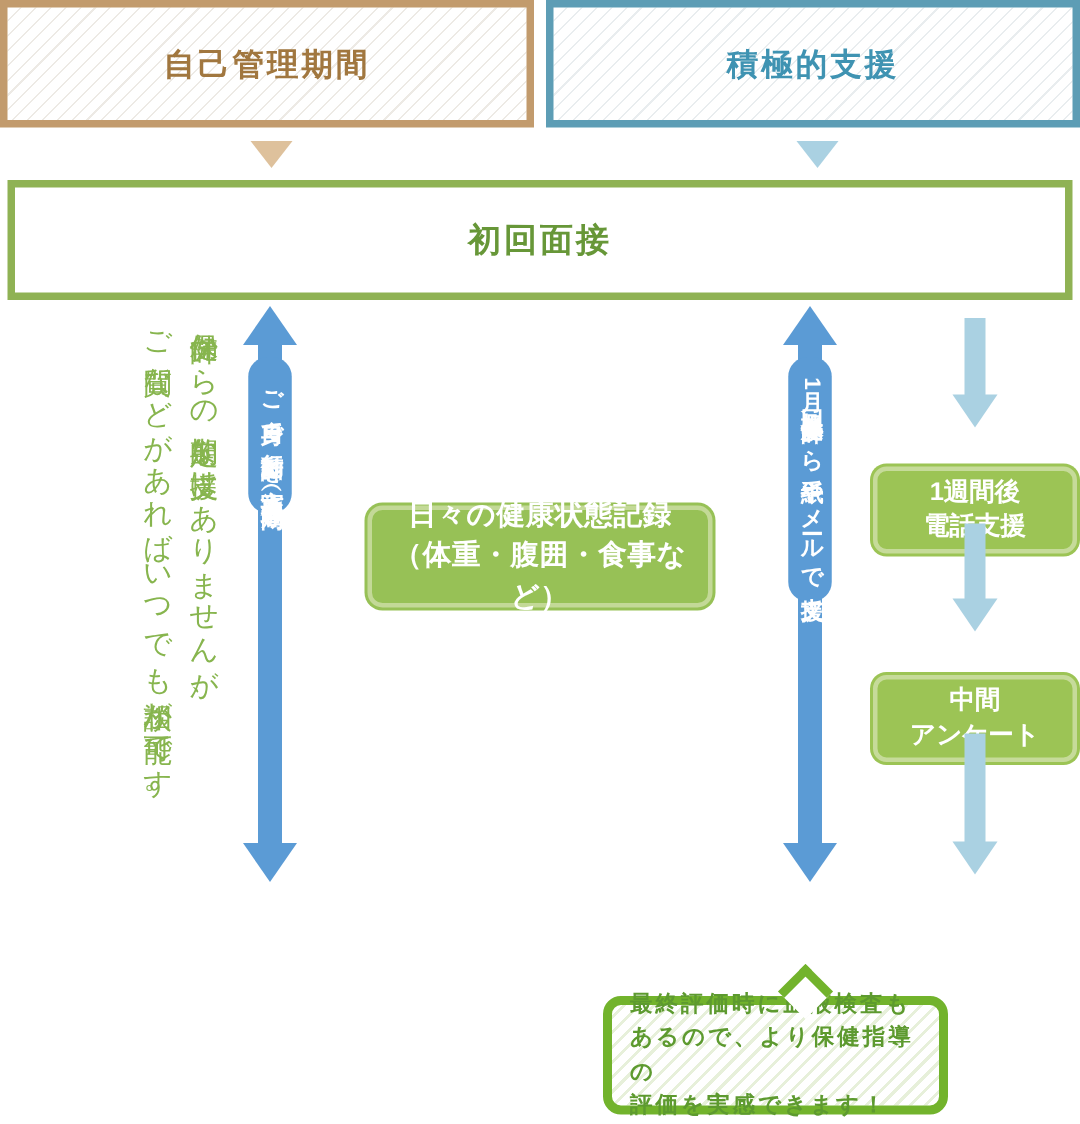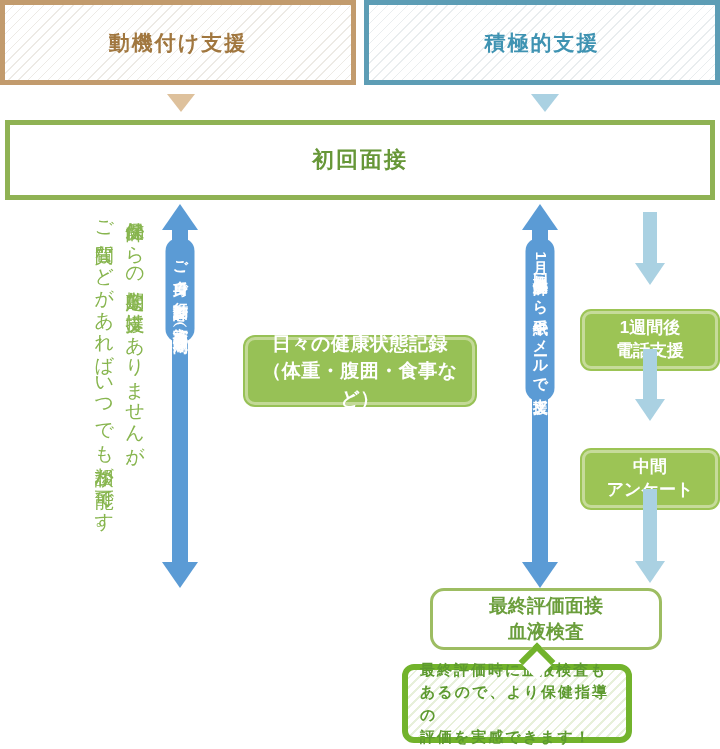--- a/index.html
+++ b/index.html
@@ -96,21 +96,21 @@
   .callout-tail { position:absolute; left:524px; top:648px; width:26px; height:26px;
     background:#ffffff; border-top:6px solid #72b32c; border-left:6px solid #72b32c;
     transform:rotate(45deg); z-index:3; }
 </style>
 </head>
 <body>
 
 <div id="stage">
 
   <div class="top-box tan">
-    <span class="lbl">動機付け支援</span>
+    <span class="lbl">自己管理期間</span>
   </div>
   <div class="top-box blue">
     <span class="lbl">積極的支援</span>
   </div>
   <div class="tri-down tan"></div>
   <div class="tri-down blue"></div>
 
   <div class="intro-box">
     <div class="intro-title">初回面接</div>
   </div>
@@ -145,22 +145,20 @@
     <div class="shaft"></div>
     <div class="head-down"></div>
   </div>
   <div class="step-box s2">中間
 アンケート</div>
   <div class="larrow a3">
     <div class="shaft"></div>
     <div class="head-down"></div>
   </div>
 
-  <div class="final-box r">最終評価面接
-血液検査</div>
 
   <div class="callout-tail"></div>
   <div class="callout">
     <div class="txt">最終評価時に血液検査も
 あるので、より保健指導の
 評価を実感できます！</div>
   </div>
 
 </div>
 

